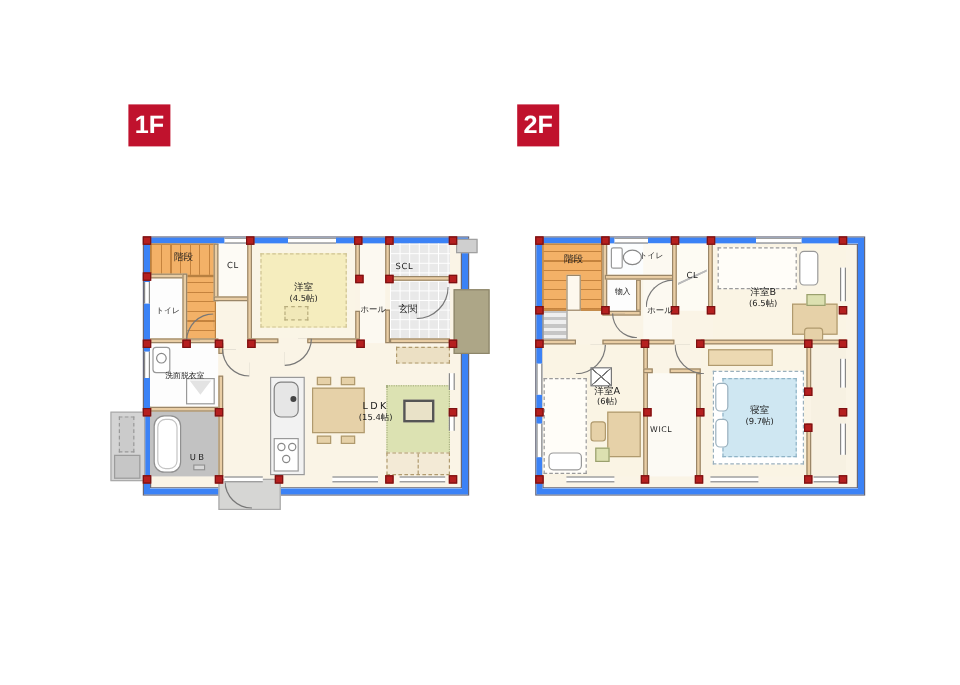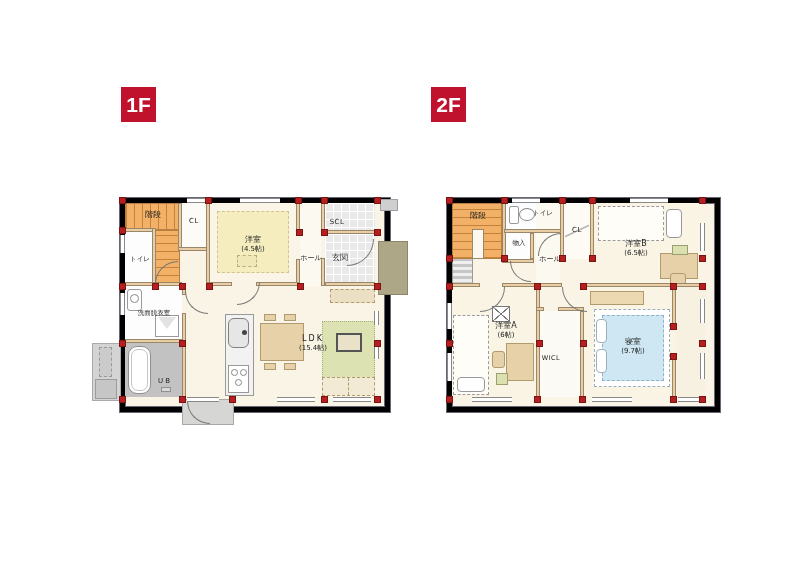--- a/index.html
+++ b/index.html
@@ -1,21 +1,21 @@
 <!DOCTYPE html>
 <html><head>
 <meta charset="utf-8">
 <style>
   html,body{margin:0;padding:0;background:#fff;}
   #canvas{position:relative;width:800px;height:571px;background:#ffffff;overflow:hidden;
           font-family:"DejaVu Sans","Liberation Sans",sans-serif;}
   .badge{position:absolute;width:35px;height:35px;background:#c0122d;color:#fff;
          font-family:"Liberation Sans",sans-serif;font-weight:bold;font-size:21px;
          display:flex;align-items:center;justify-content:center;}
-  .plan{position:absolute;background:#faf4e6;border:5px solid #000000;
+  .plan{position:absolute;background:#faf4e6;border:5px solid #3b82f6;
         box-shadow:0 0 0 1px #667,inset 0 0 0 1px #667;}
   .room{position:absolute;}
   .wall{position:absolute;background:#e9cda4;border:1px solid #9a8668;box-sizing:border-box;z-index:2;}
   .pil{position:absolute;width:7px;height:7px;background:#b51f1f;border:1px solid #7c1212;box-sizing:border-box;z-index:5;}
   .win{position:absolute;background:#fff;box-sizing:border-box;z-index:4;}
   .win.h{border-top:1px solid #888;border-bottom:1px solid #888;}
   .win.v{border-left:1px solid #888;border-right:1px solid #888;}
   .arc{position:absolute;border-left:1px solid #777;border-bottom:1px solid #777;
        border-radius:0 0 0 100%;z-index:3;}
   .lbl{position:absolute;color:#1c1c1c;text-align:center;line-height:1.2;white-space:nowrap;z-index:6;}
@@ -31,21 +31,21 @@
   .furn{position:absolute;box-sizing:border-box;z-index:1;}
   .tan{background:#e6d1a8;border:1px solid #b09a6e;}
   .dashtan{background:#f3ead6;border:1px dashed #b09a6e;}
   .whitebox{background:#fff;border:1px solid #999;}
 </style>
 </head>
 <body>
 
 <div id="canvas">
 
-  <div class="badge" style="left:107px;top:87px;margin-left:14px;">1F</div>
+  <div class="badge" style="left:107px;top:87px;">1F</div>
   <div class="badge" style="left:431px;top:87px;">2F</div>
 
   <div id="p1" class="plan" style="left:120px;top:198px;width:260px;height:204px;">
 
     <div class="furn" style="left:-33px;top:140px;width:29px;height:58px;background:#d4d4d4;border:1px solid #aaa;z-index:0;"></div>
     <div class="furn" style="left:-26px;top:144px;width:13px;height:30px;background:#cbcbcb;border:1px dashed #999;z-index:0;"></div>
     <div class="furn" style="left:-30px;top:176px;width:22px;height:20px;background:#c6c6c6;border:1px solid #9c9c9c;z-index:0;"></div>
     <div class="furn" style="left:57px;top:196px;width:52px;height:26px;background:#d6d6d4;border:1px solid #a8a8a8;z-index:0;"></div>
     <div class="arc" style="left:62px;top:198px;width:22px;height:22px;"></div>
     <div class="furn" style="left:253px;top:38px;width:30px;height:54px;background:#ada687;border:1px solid #8d866a;z-index:0;"></div>

